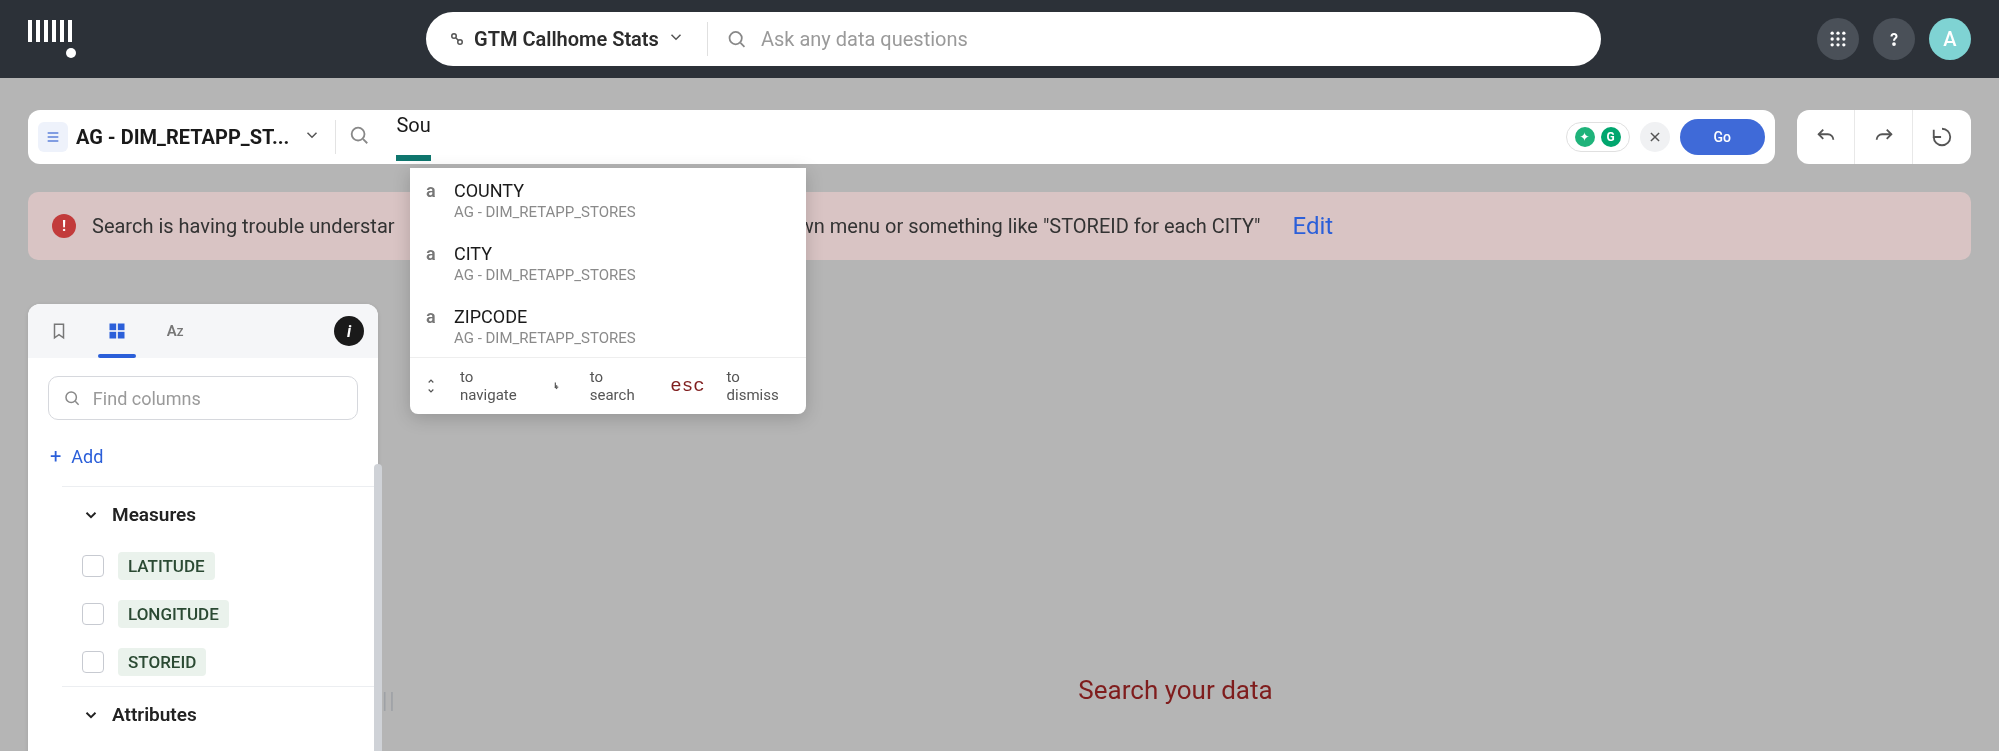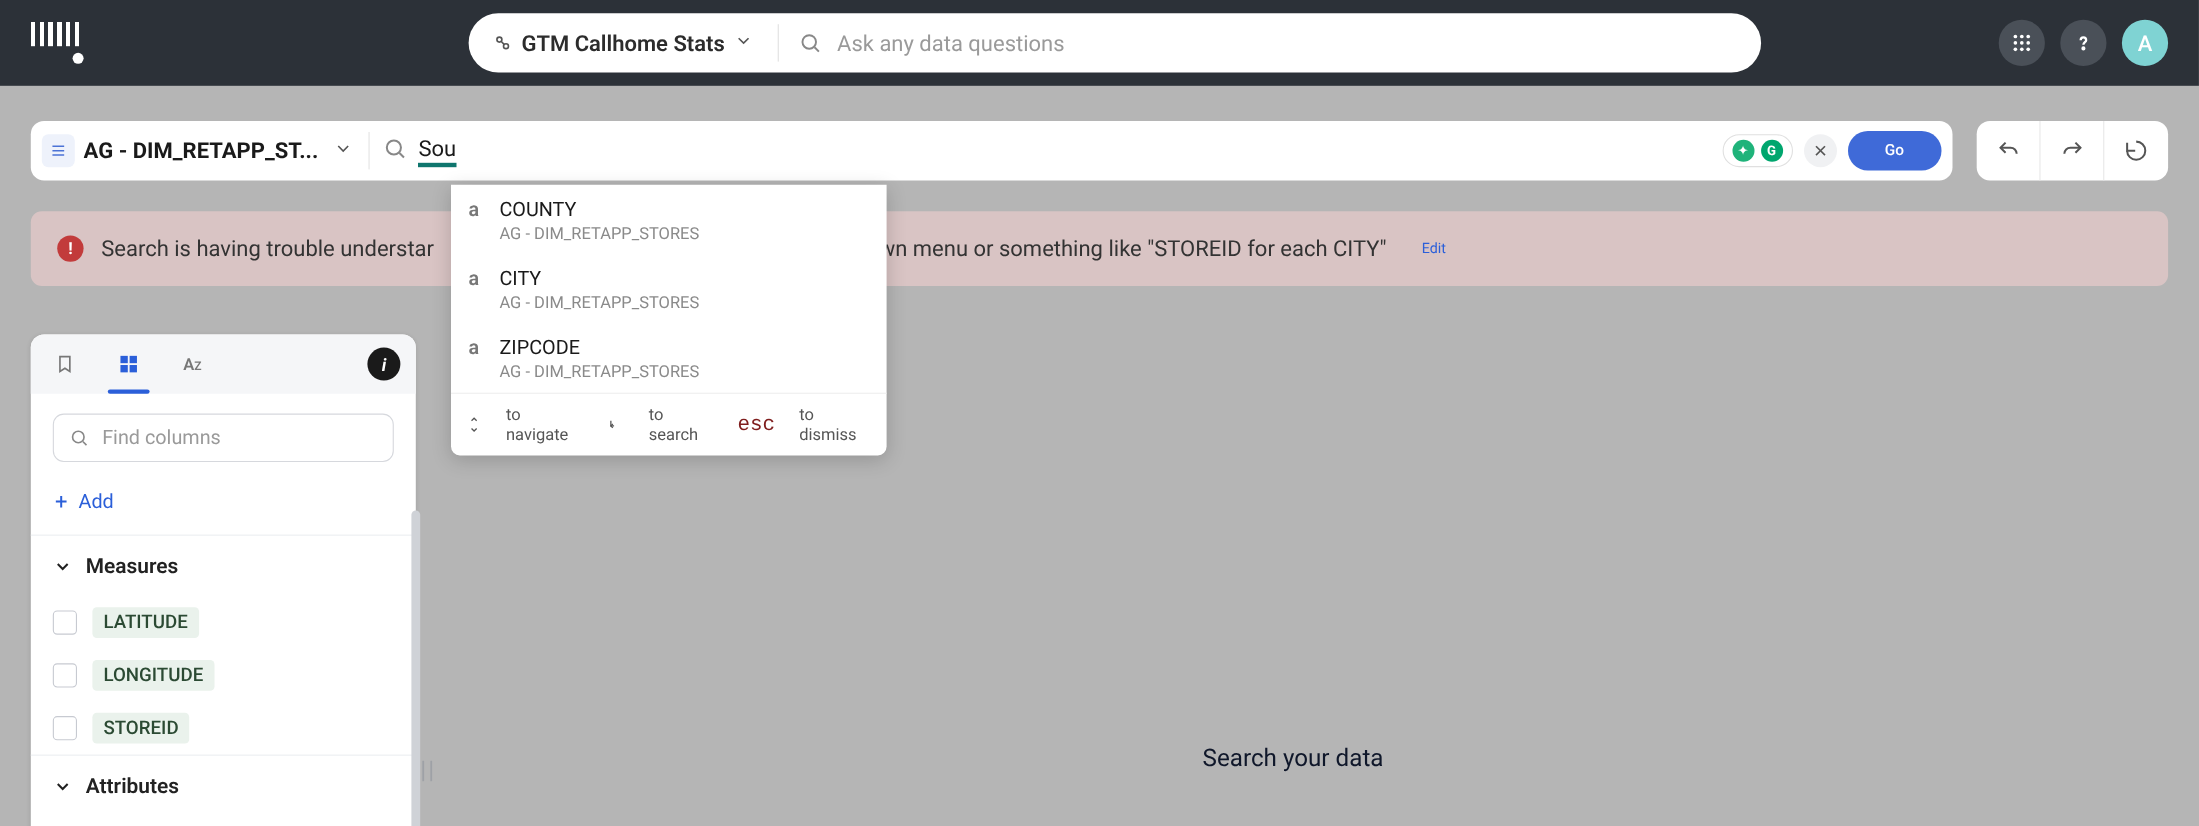--- a/index.html
+++ b/index.html
@@ -25,21 +25,21 @@
 
   
   .search-row { margin:32px 28px 0 28px; display:flex; gap:22px; }
   .search-pill { flex:1; background:#fff; border-radius:12px; height:54px; display:flex; align-items:center; padding:0 10px; }
   .list-toggle { width:30px;height:30px;border-radius:6px;background:#eef2fb;display:flex;align-items:center;justify-content:center;margin-right:8px;}
   .list-toggle svg{width:16px;height:16px;stroke:#4b72d6;}
   .ds-name { font-size:20px; font-weight:700; color:#1a1a1a; max-width:220px; white-space:nowrap; overflow:hidden; text-overflow:ellipsis;}
   .ds-chev { margin:0 14px; color:#555; }
   .vsep { width:1px;height:34px;background:#e3e3e3;margin-right:12px;}
   .sicon svg{width:22px;height:22px;stroke:#888;}
-  .query { margin-left:10px; font-size:20px; color:#1a1a1a; border-bottom:4px solid #0f766e; padding-bottom:1px;}
+  .query { margin-left:26px; font-size:20px; color:#1a1a1a; border-bottom:6px solid #0f766e; padding-bottom:18px;}
   .pill-right { margin-left:auto; display:flex; align-items:center; gap:10px;}
   .badge { display:flex;align-items:center;gap:6px;background:#fff;border:1px solid #e0e0e0;border-radius:18px;padding:4px 8px;}
   .badge .b1{width:20px;height:20px;border-radius:50%;background:#1fb37a;display:flex;align-items:center;justify-content:center;color:#fff;font-size:12px;}
   .badge .b2{width:20px;height:20px;border-radius:50%;background:#00a66e;display:flex;align-items:center;justify-content:center;color:#fff;font-size:12px;font-weight:700;}
   .clear-btn{width:30px;height:30px;border-radius:50%;background:#f0f1f3;display:flex;align-items:center;justify-content:center;color:#555;}
   .go-btn{background:#3f6ad8;color:#fff;border-radius:20px;padding:10px 34px;font-size:14px;font-weight:500;border:none;}
   .history-pill{background:#fff;border-radius:12px;height:54px;display:flex;align-items:center;}
   .hbtn{width:58px;height:54px;display:flex;align-items:center;justify-content:center;color:#555;}
   .hbtn:first-child{border-right:1px solid #e8e8e8;}
   .hbtn:nth-child(2){border-right:1px solid #e8e8e8;}
@@ -50,46 +50,46 @@
   .type-a { font-size:18px; color:#777; width:14px; font-weight:600;}
   .sugg-main { font-size:18px; color:#1a1a1a; }
   .sugg-sub { font-size:15px; color:#8a8a8a; margin-top:2px;}
   .sugg-foot { border-top:1px solid #eee; padding:10px 14px; display:flex; gap:22px; font-size:15px; color:#555; align-items:center;}
   .kbd { display:inline-flex;align-items:center;justify-content:center;}
 
   
   .banner { position:absolute; left:28px; right:28px; top:192px; background:#d9c4c4; border-radius:10px; height:68px; display:flex; align-items:center; padding:0 24px; gap:16px; z-index:10;}
   .bicon{width:24px;height:24px;border-radius:50%;background:#c23b3b;color:#fff;display:flex;align-items:center;justify-content:center;font-size:15px;font-weight:700;}
   .btxt{font-size:20px;color:#333;}
-  .edit-link{font-size:13px;color:#2b5fd9;margin-left:16px;}
+  .edit-link{font-size:24px;color:#2b5fd9;margin-left:16px;}
 
   
   .leftpanel { position:absolute; left:28px; top:304px; width:350px; background:#fff; border-radius:12px 12px 0 0; box-shadow:0 1px 4px rgba(0,0,0,.1); z-index:20; height:463px; display:flex; flex-direction:column;}
   .lp-tabs { height:54px; background:#f5f6f8; border-radius:12px 12px 0 0; display:flex; align-items:center; padding:0 14px; gap:24px;}
   .tab{width:34px;height:34px;display:flex;align-items:center;justify-content:center;color:#777;position:relative;}
   .tab.active{color:#2b5fd9;}
   .tab.active::after{content:"";position:absolute;bottom:-10px;left:-2px;right:-2px;height:4px;background:#2b5fd9;border-radius:2px;}
   .info-dot{margin-left:auto;width:30px;height:30px;border-radius:50%;background:#1a1a1a;color:#fff;display:flex;align-items:center;justify-content:center;font-style:italic;font-family:serif;font-weight:700;}
   .find-wrap{padding:18px 20px 10px 20px;}
   .find-input{display:flex;align-items:center;gap:12px;border:1px solid #d6d8dd;border-radius:10px;height:44px;padding:0 14px;}
   .find-input svg{width:20px;height:20px;stroke:#888;}
   .find-input input{border:none;outline:none;font-size:18px;width:100%;}
   .find-input input::placeholder{color:#9a9a9a;}
   .add-link{display:flex;align-items:center;gap:10px;color:#2b5fd9;font-size:18px;padding:14px 22px 18px 22px;}
   .add-link .plus{font-size:20px;}
-  .section{border-top:1px solid #eceef1;}
+  .section{border-top:1px solid #eceef1;margin-left:34px;}
   .sect-head{display:flex;align-items:center;gap:12px;padding:16px 20px;font-size:19px;font-weight:600;color:#222;}
   .col-row{display:flex;align-items:center;gap:14px;padding:10px 20px;}
   .chk{width:22px;height:22px;border:1.5px solid #c7cad1;border-radius:4px;}
   .col-chip{background:#eaf2ec;color:#2b4a33;padding:4px 10px;border-radius:4px;font-size:17px;font-weight:500;}
   .scroll-ind{position:absolute;right:-4px;top:160px;bottom:0;width:8px;background:#cfd2d7;border-radius:4px;}
 
   
   .mainhint{position:absolute;left:380px;right:28px;top:288px;bottom:0;display:flex;align-items:center;justify-content:center;}
-  .mainhint span{font-size:22px;color:#0f172a;margin-top:340px;}
+  .mainhint span{font-size:26px;color:#7f1d1d;margin-top:340px;}
 
   .drag-handle{position:absolute;left:382px;top:688px;color:#9ea1a6;font-size:22px;letter-spacing:2px;transform:rotate(0);}
 </style>
 </head>
 <body>
 
 <div class="topbar">
   <div class="logo">
     <div class="logo-top"></div>
     <div class="logo-dot"></div>

